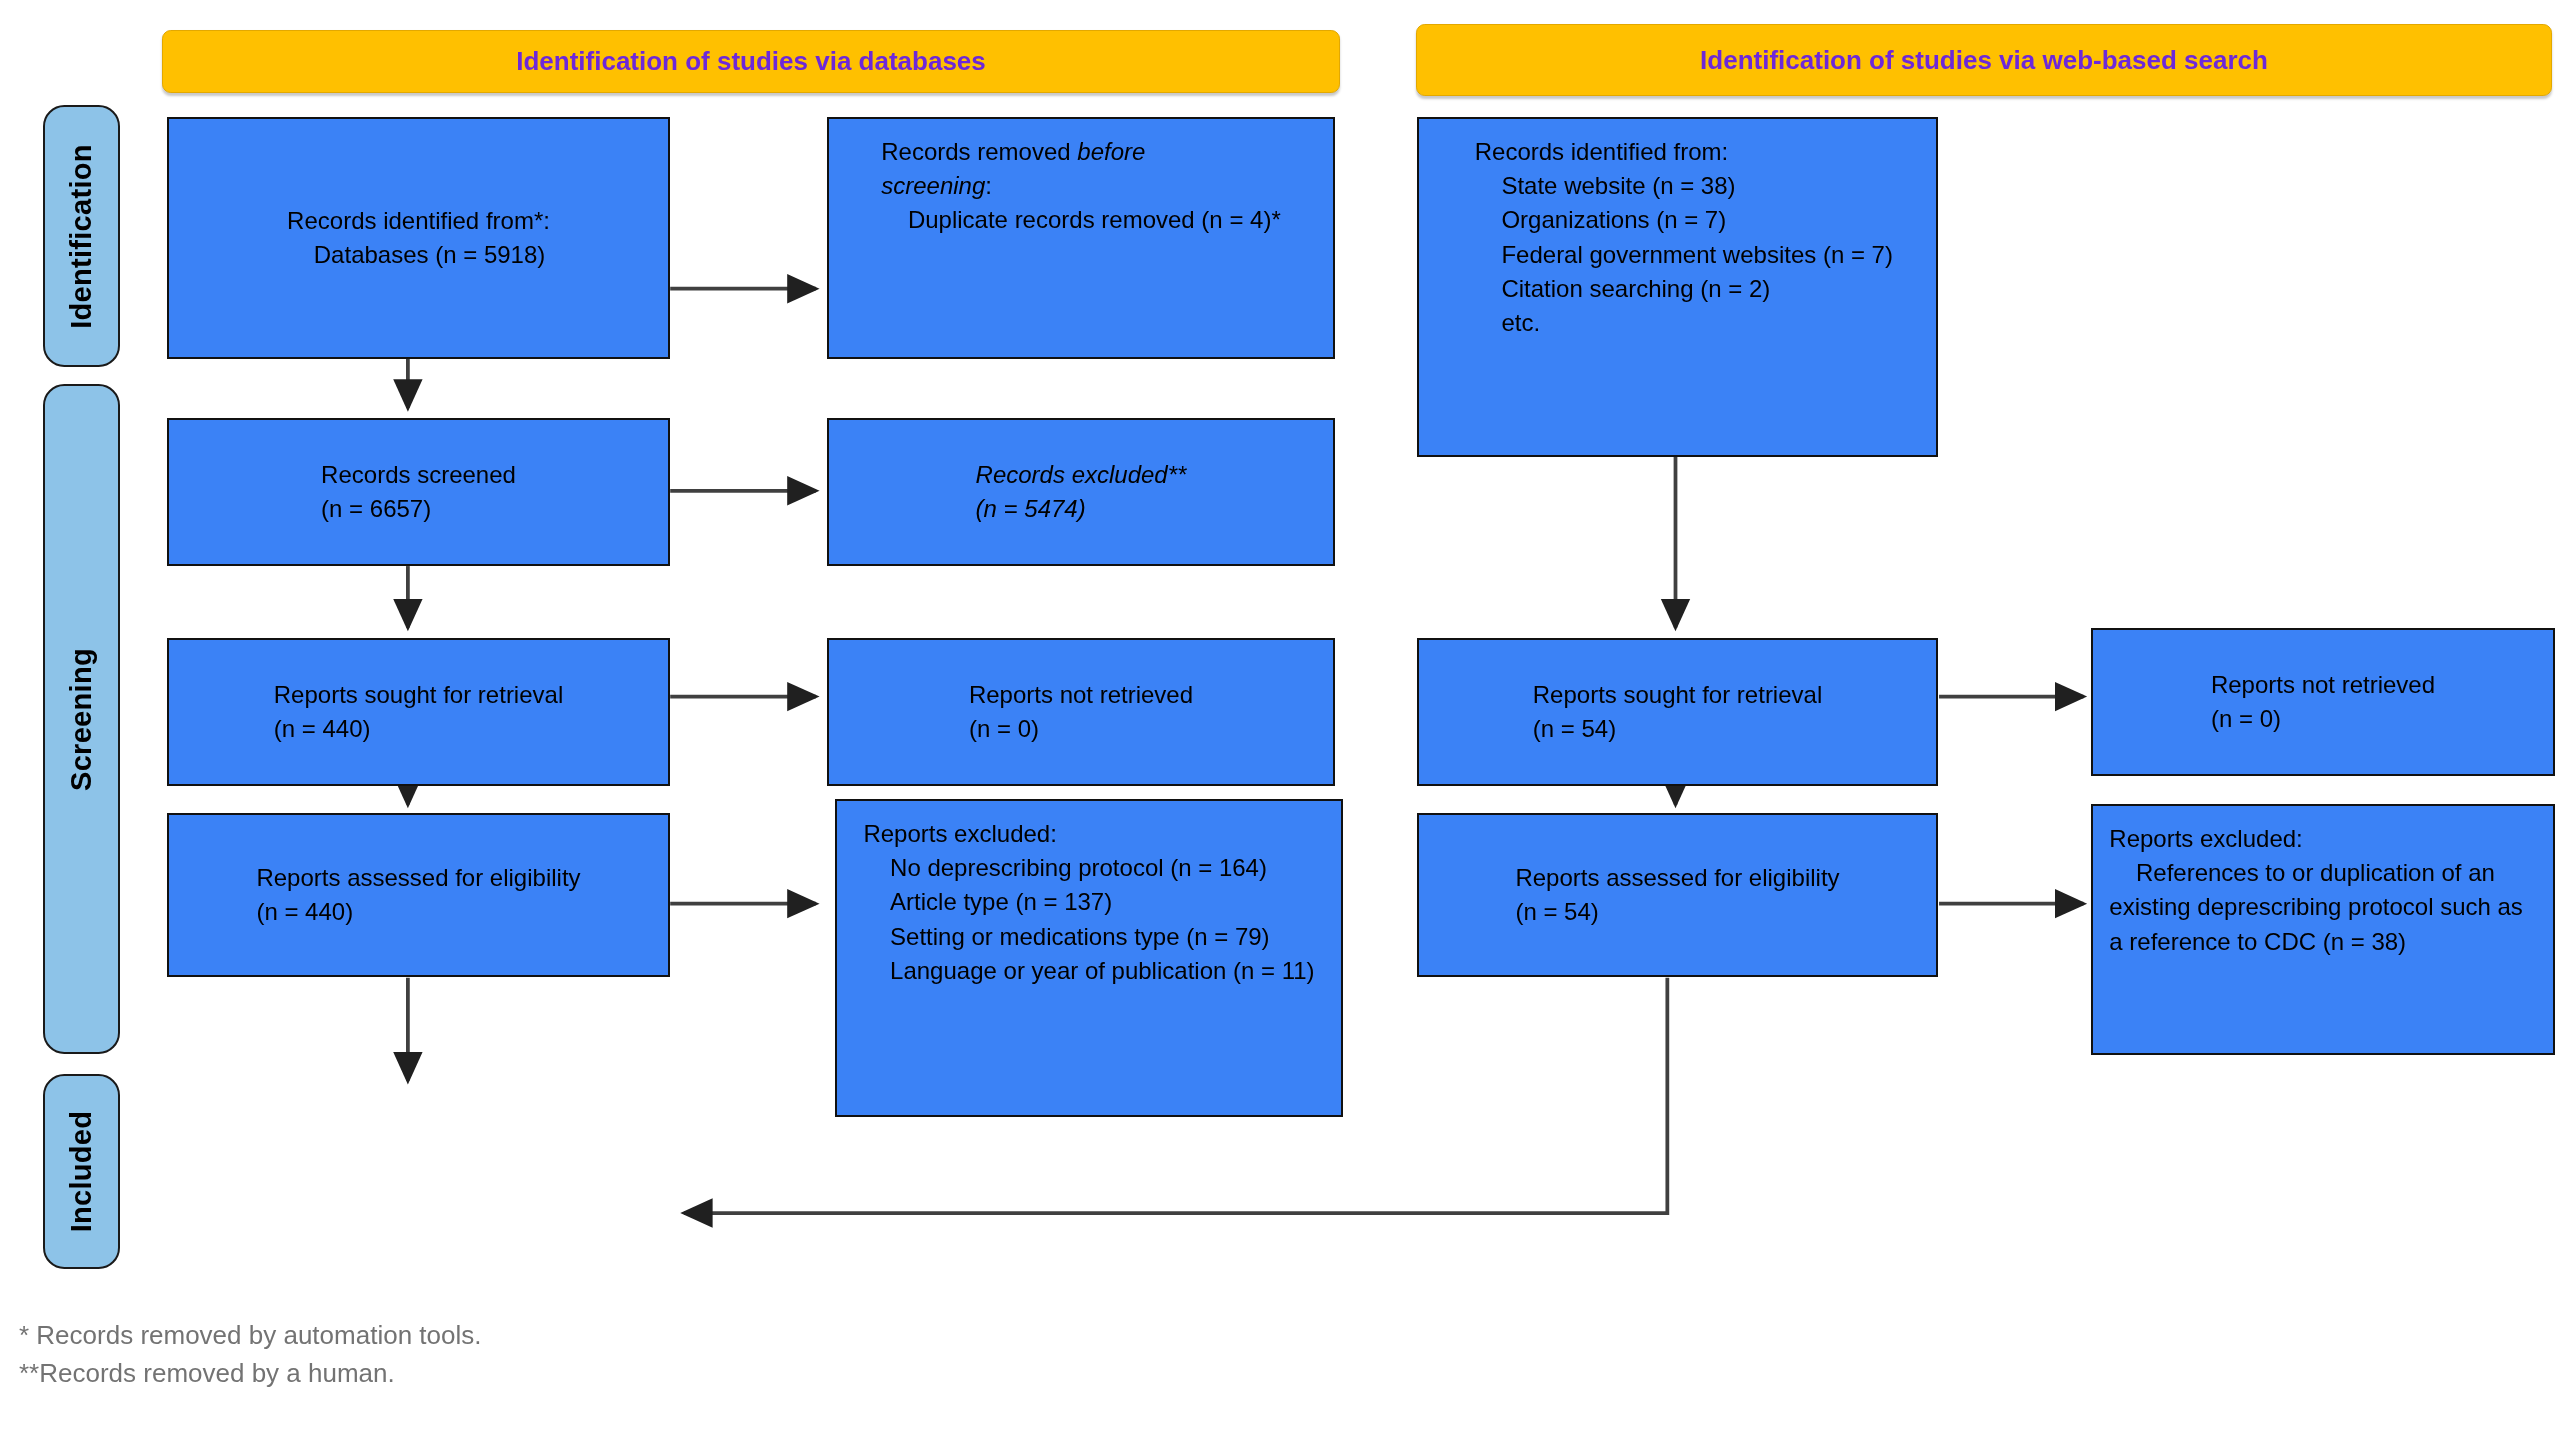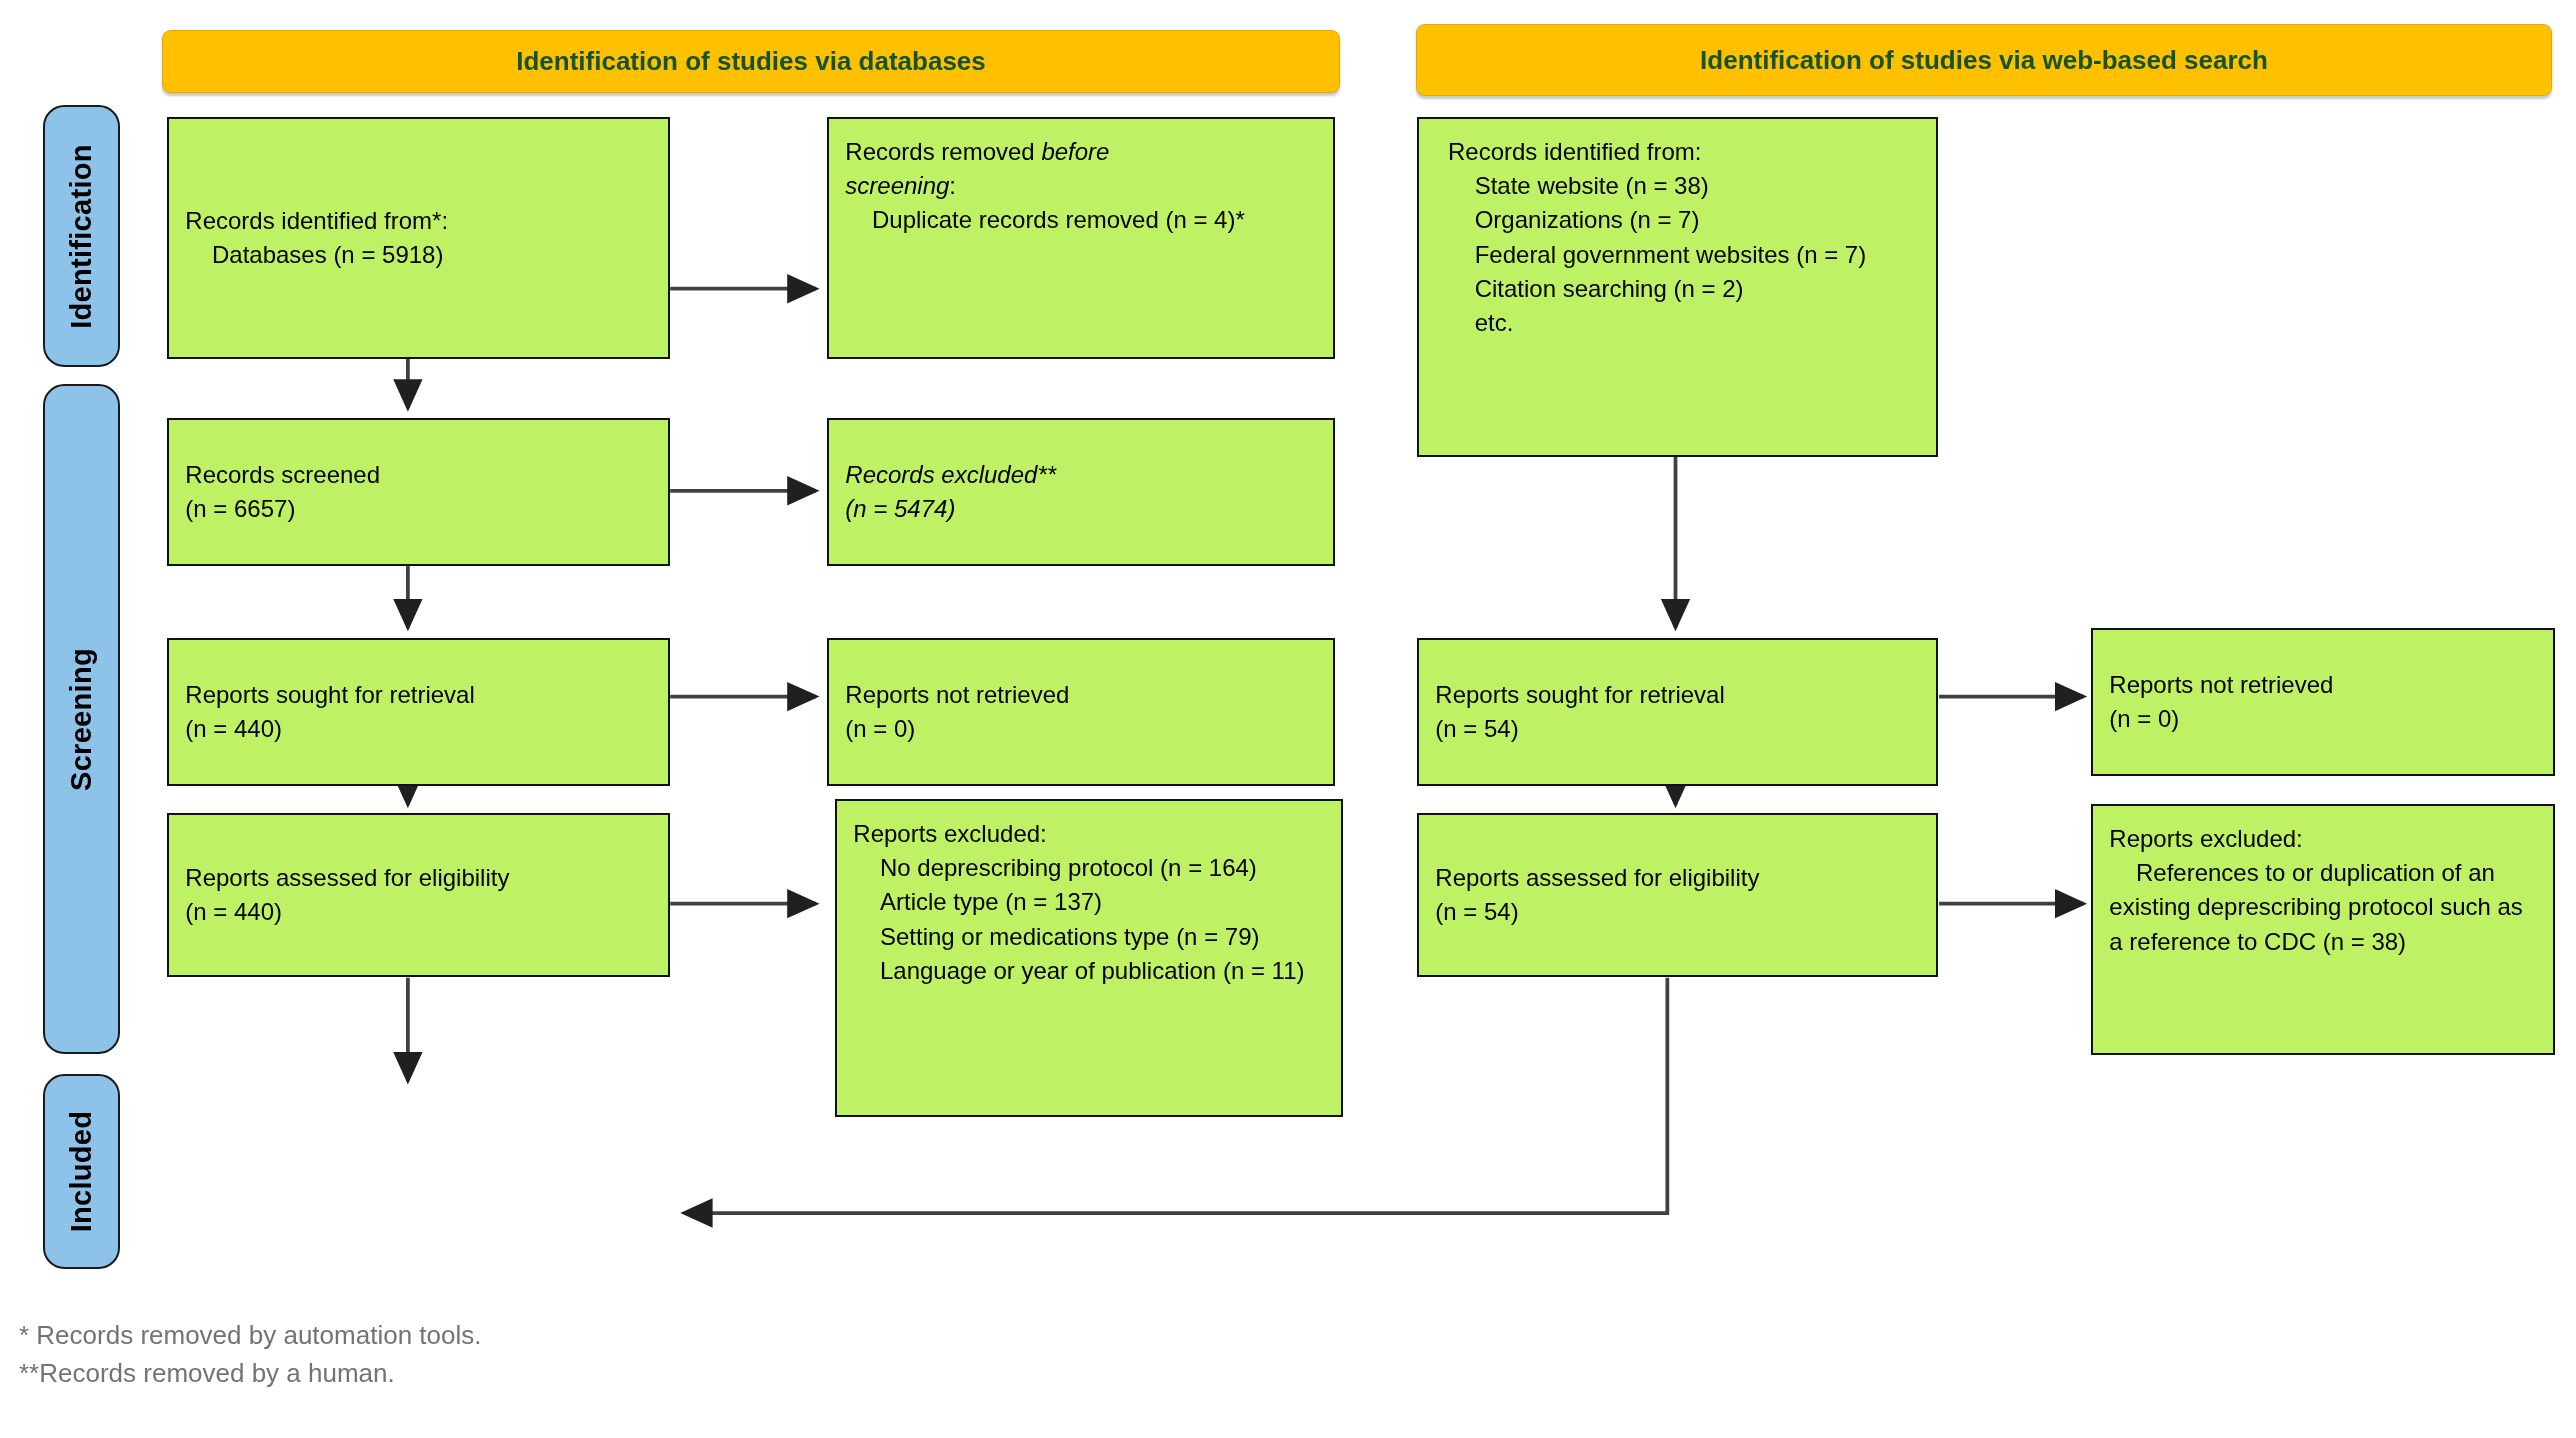--- a/index.html
+++ b/index.html
@@ -43,34 +43,35 @@
     border-radius:8.8px;
     box-sizing:border-box;
     display:flex;
     align-items:center;
     justify-content:center;
     box-shadow:0 2.5px 2.5px rgba(0,0,0,0.22);
   }
   .banner .banner-text{
     font-weight:bold;
     font-size:26px;
-    color:#14532d;
+    color:#6d28d9;
     text-align:center;
     line-height:1.1;
   }
 
   
   .node{
     position:absolute;
-    background:#bef264;
+    background:#3b82f6;
     border:2.5px solid #111111;
     box-sizing:border-box;
     display:flex;
     align-items:center;
     padding:6.3px 16.3px;
+    justify-content:center;
   }
   .node .node-text{
     font-size:24px;
     line-height:1.42;
     color:#000;
     white-space:pre-wrap;
   }
   .node.v-top{align-items:flex-start;padding-top:16.3px;}
 
   

